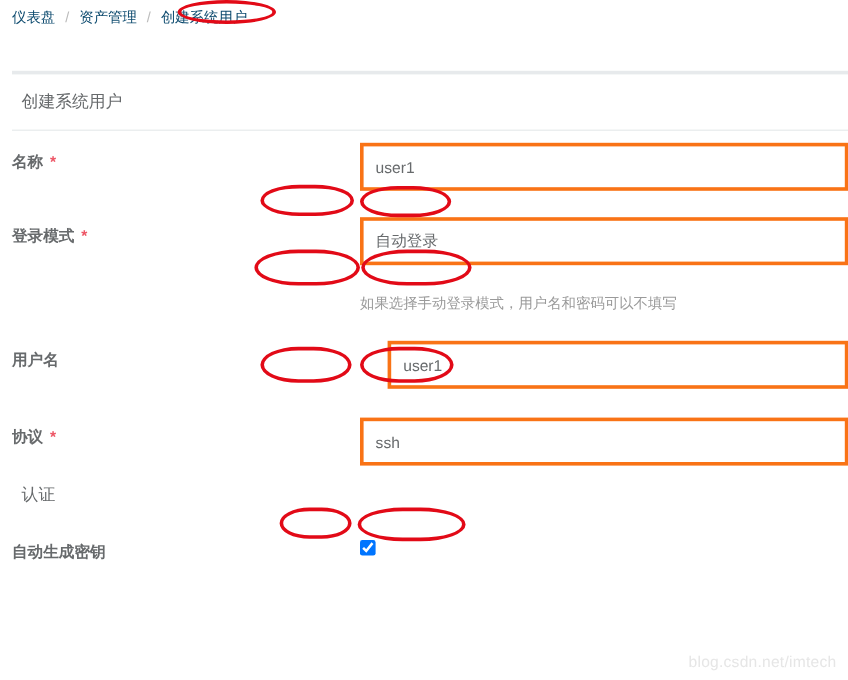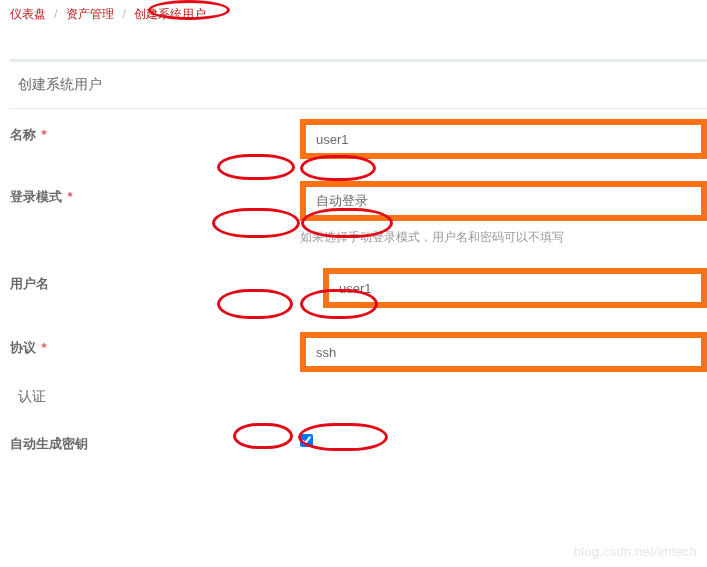--- a/index.html
+++ b/index.html
@@ -11,21 +11,21 @@
       width: 707px;
       height: 567px;
       overflow: hidden;
       position: relative;
     }
     .breadcrumb {
       padding: 6px 10px 8px 10px;
       font-size: 12px;
       color: #888;
     }
-    .breadcrumb span { color: #b91c1c; margin-top: 48px; }
+    .breadcrumb span { color: #0c4a6e; margin-top: 48px; }
     .breadcrumb .sep { margin: 0 5px; color: #bbb; }
     .panel {
       margin: 28px 0 0 10px;
       border-top: 3px solid #e7eaec;
       padding-top: 0;
     }
     .panel-title {
       padding: 14px 0 14px 8px;
       font-size: 14px;
       color: #676a6c;
@@ -49,34 +49,34 @@
       padding-right: 14px;
       padding-top: 7px;
       font-size: 13px;
       color: #676a6c;
       font-weight: 700;
       flex-shrink: 0;
     }
     .req { color: #ed5565; margin-left: 2px; }
     .form-control {
       height: 40px;
-      border: 6px solid #f97316;
+      border: 3px solid #f97316;
       padding: 6px 10px;
       font-size: 13px;
       color: #676a6c;
       background: #fff;
       outline: none;
     }
     .form-value-wrap { flex: 1; min-width: 0; }
     .form-value-wrap input[type="text"],
     .form-value-wrap input[type="number"] {
       width: 100%;
     }
     .help-text {
-      margin-top: 8px;
+      margin-top: 24px;
       font-size: 12px;
       color: #9a9a9a;
     }
     .checkbox-wrap { padding-top: 6px; }
     .highlight {
       position: absolute;
       border: 3px solid #e20a17;
       border-radius: 50%;
       pointer-events: none;
     }

